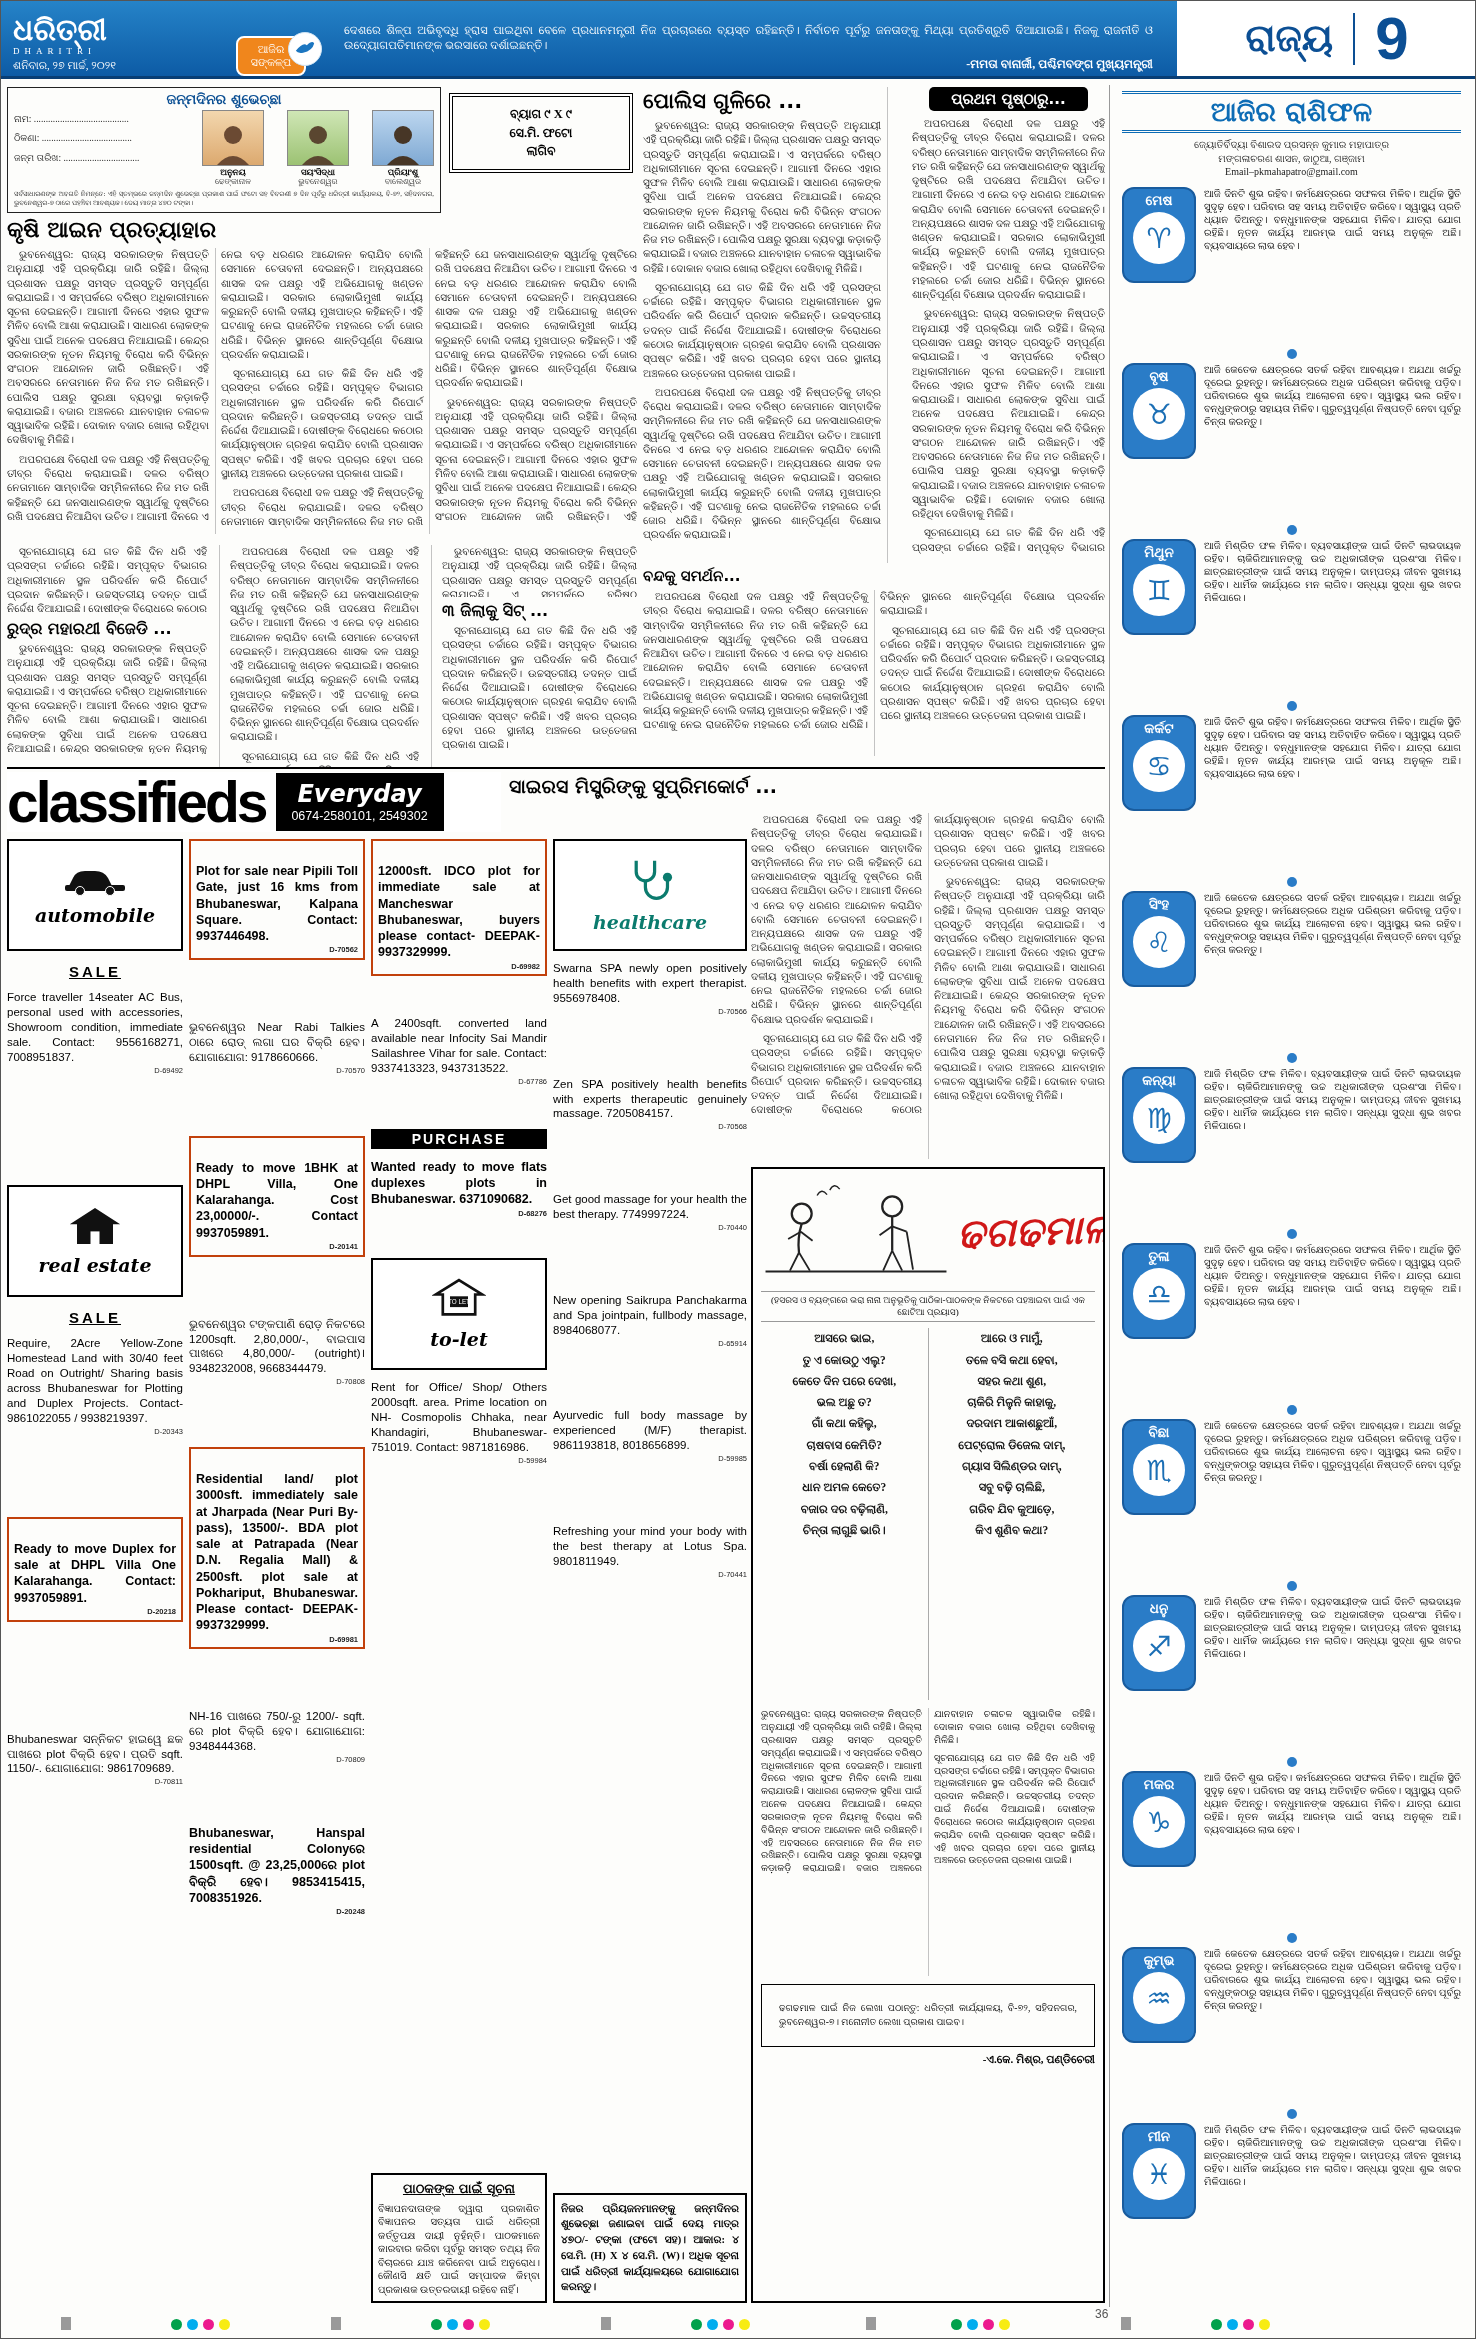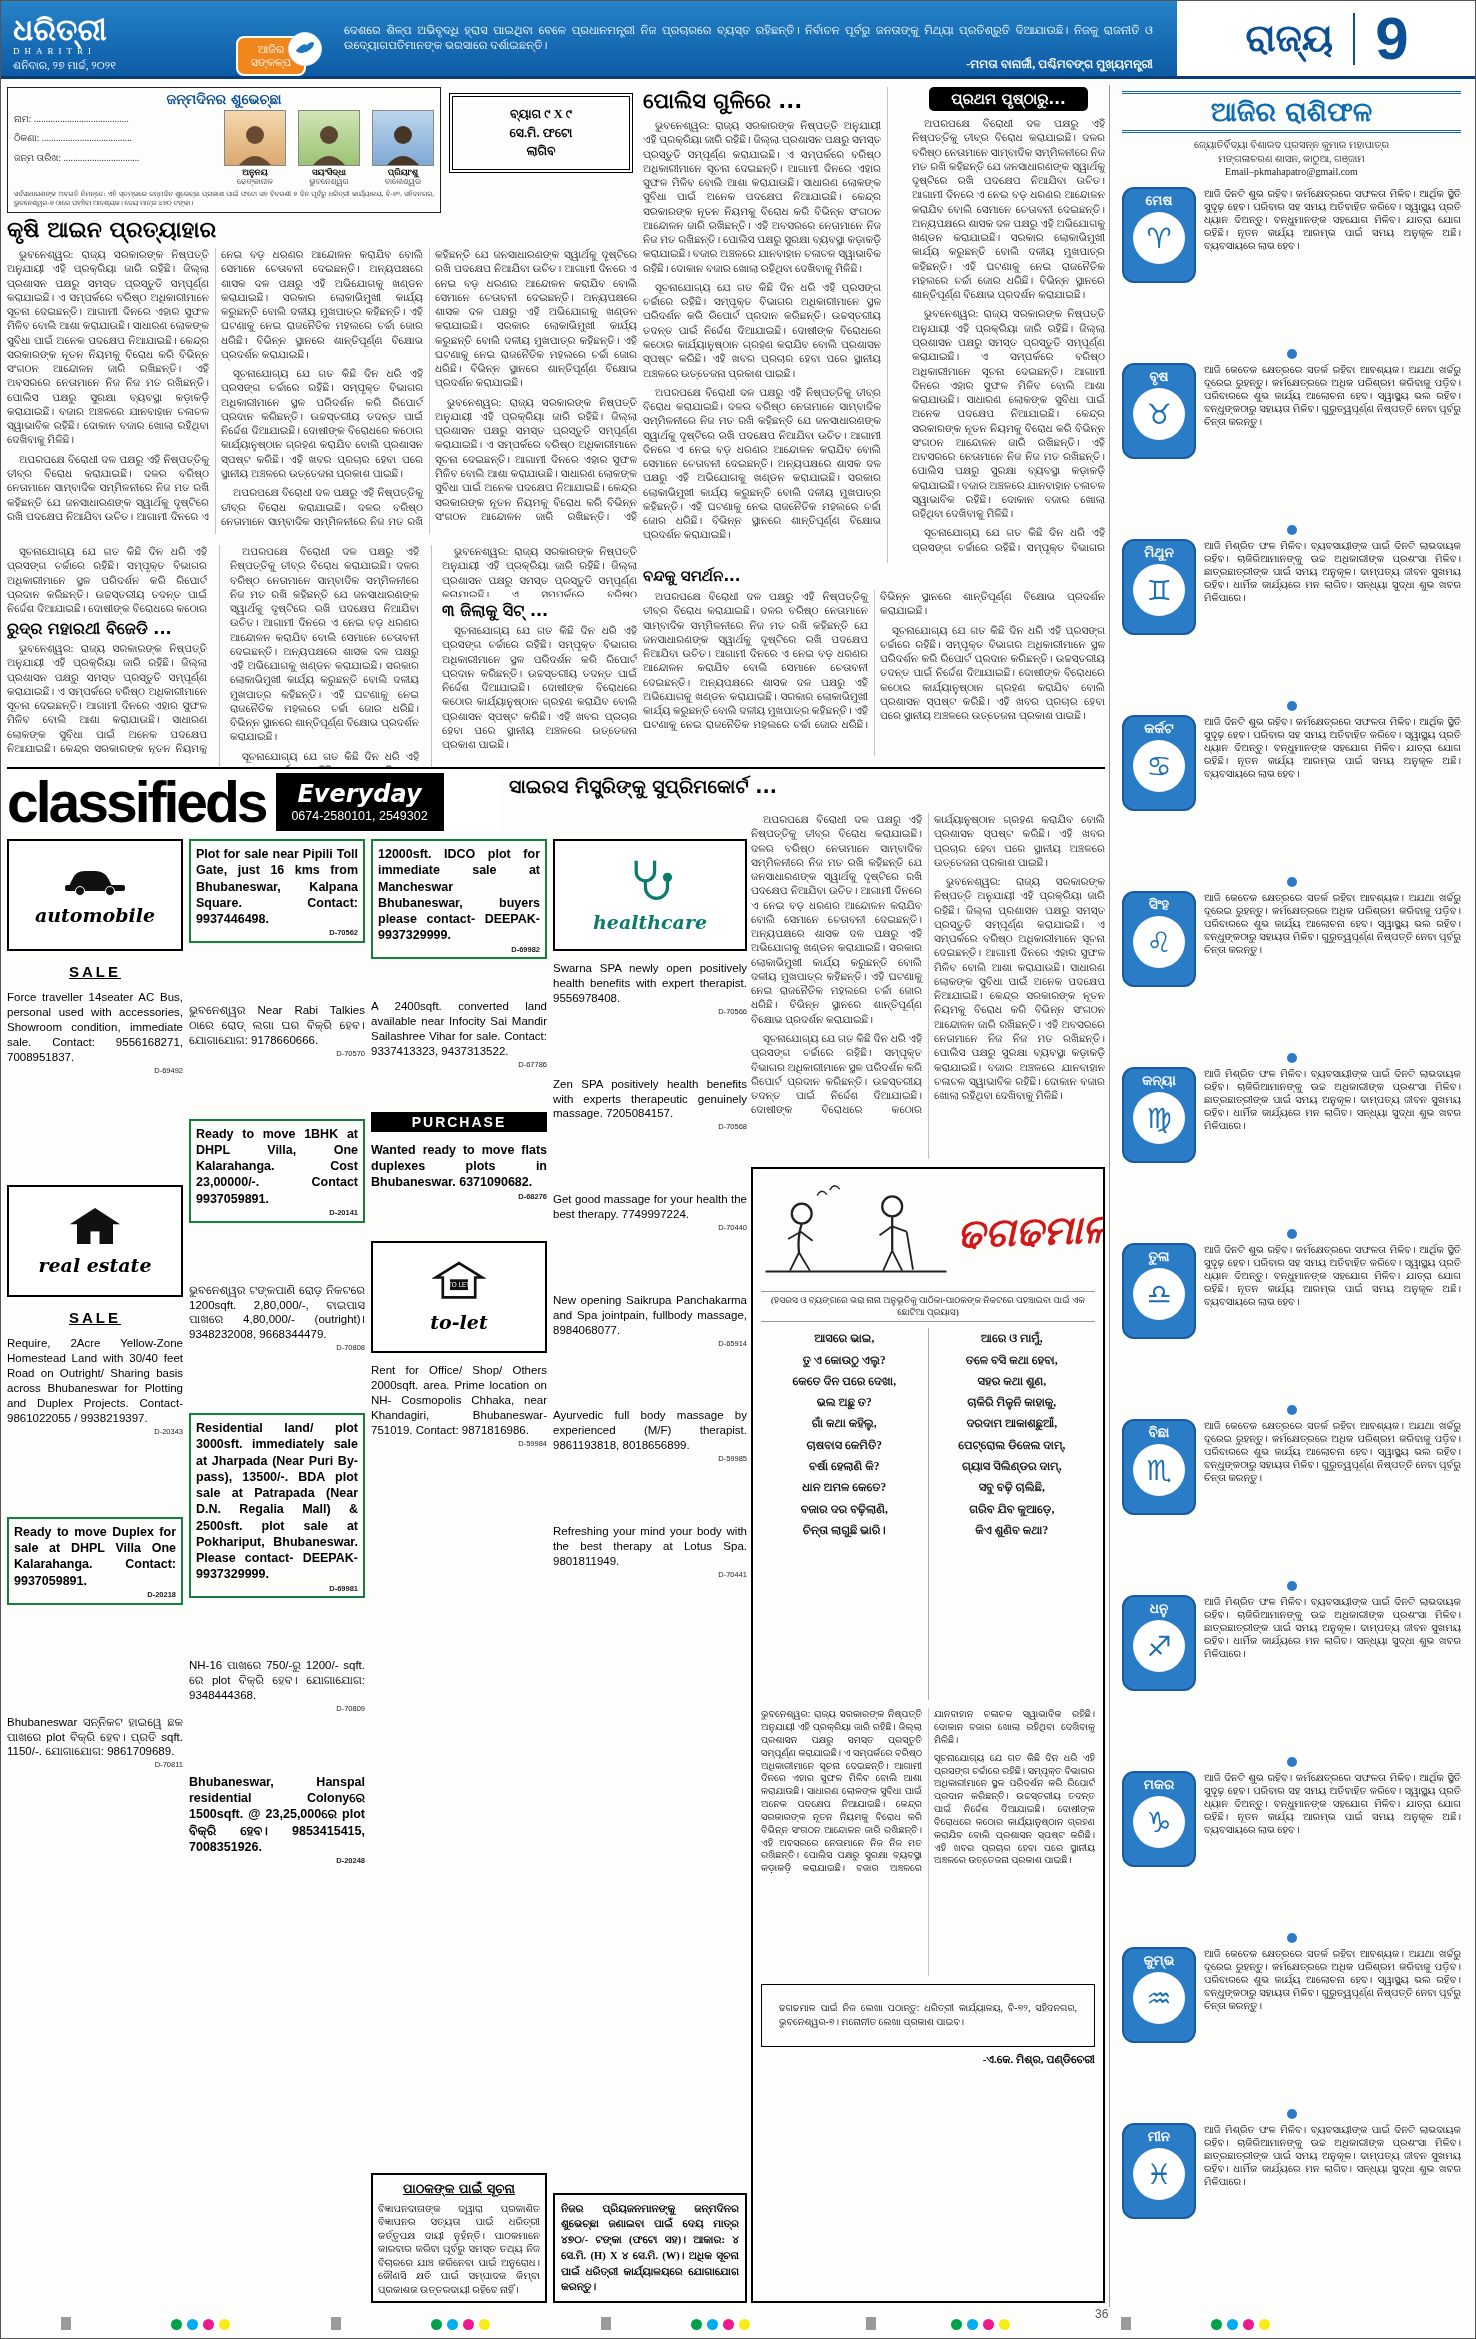--- a/index.html
+++ b/index.html
@@ -29,21 +29,21 @@
   .body-txt p{margin-bottom:5px;text-indent:12px}
   .cols2{column-count:2;column-gap:12px;column-rule:1px solid #c3c3c3}
   .cols3{column-count:3;column-gap:12px;column-rule:1px solid #c3c3c3}
   .fp-bar{background:#000;color:#fff;font-family:"DejaVu Sans",sans-serif;font-weight:bold;font-size:15px;text-align:center;border-radius:5px;padding:3px 8px;margin:0 auto 6px;display:block;width:82%}
 
   
   .bday{border:1px solid #222;padding:3px 6px;overflow:hidden}
   .bday-title{text-align:center;font-family:"DejaVu Sans",sans-serif;font-weight:bold;font-size:14px;color:#0b4f93}
   .bday-row{display:flex;margin-top:2px}
   .bday-form{width:168px;font-size:9.5px;line-height:2.05;color:#222}
-  .kids{display:flex;gap:12px;flex:1;justify-content:flex-end}
+  .kids{display:flex;gap:23px;flex:1;justify-content:flex-end}
   .kid{width:62px;text-align:center}
   .kid-img{height:56px;border:1px solid #888;display:flex;align-items:flex-end;justify-content:center;overflow:hidden}
   .kid-img.k0{background:linear-gradient(#f3d7ae,#dca96f)}
   .kid-img.k1{background:linear-gradient(#cfe6b5,#9cc273)}
   .kid-img.k2{background:linear-gradient(#bcd6ef,#7fa9d3)}
   .kid-name{font-size:8.5px;font-weight:bold;line-height:1.2;margin-top:1px}
   .kid-place{font-size:8px;color:#333}
   .bday-note{font-size:6.8px;line-height:1.25;text-align:justify;margin-top:3px;color:#222}
 
   .adspec{border:1px solid #000;box-shadow:inset 0 0 0 2px #fff,inset 0 0 0 3px #000;display:flex;align-items:center;justify-content:center;text-align:center;font-size:12.5px;font-weight:bold;line-height:1.5}
@@ -51,21 +51,21 @@
   
   .cl-banner{display:flex;align-items:center;background:#fff}
   .cl-title{font-family:"Liberation Sans",sans-serif;font-weight:bold;font-size:57px;letter-spacing:-3px;color:#000;line-height:1}
   .cl-black{margin-left:10px;background:#000;color:#fff;width:168px;height:58px;display:flex;flex-direction:column;align-items:center;justify-content:center}
   .cl-brand{font-family:"DejaVu Sans",sans-serif;font-weight:bold;font-size:24px;font-style:italic;line-height:1.1}
   .cl-phones{font-family:"Liberation Sans",sans-serif;font-size:12.5px;margin-top:2px}
   .cl-col{position:absolute;top:0;height:100%;display:flex;flex-direction:column;overflow:hidden}
   .ad{font-family:"Liberation Sans",sans-serif;font-size:11.5px;line-height:1.3;text-align:justify;margin-bottom:14px;color:#000}
   .ad .ref{display:block;text-align:right;font-size:7.5px;color:#222;margin-top:1px}
   .ad.bold{font-weight:bold;font-size:12.5px}
-  .ad.boxed{border:2px solid #15803d;padding:5px 5px 3px}
+  .ad.boxed{border:2px solid #c2410c;padding:22px 5px 3px}
   .cat-box{border:2px solid #000;height:112px;display:flex;flex-direction:column;align-items:center;justify-content:center;gap:4px;margin-bottom:10px;background:#fff}
   .cat-script{font-family:"DejaVu Serif",serif;font-style:italic;font-weight:bold;font-size:19px}
   .cat-script.teal{color:#0b7b6e}
   .lbl-sale{font-family:"Liberation Sans",sans-serif;font-weight:bold;font-size:15px;text-align:center;letter-spacing:3px;text-decoration:underline;margin:2px 0 10px}
   .lbl-bar{background:#000;color:#fff;font-family:"Liberation Sans",sans-serif;font-weight:bold;font-size:14px;text-align:center;letter-spacing:2px;padding:2px 0;margin:2px 0 10px}
   .notice-box{border:2px solid #000;padding:5px;font-size:10px;line-height:1.35;text-align:justify}
   .notice-title{text-align:center;font-weight:bold;font-family:"DejaVu Sans",sans-serif;font-size:13px;margin-bottom:4px;text-decoration:underline}
   .rate-box{border:2px solid #000;padding:6px;font-size:10.5px;line-height:1.5;text-align:justify;font-weight:bold}
   .mb40{margin-bottom:40px}.mb60{margin-bottom:60px}.mb80{margin-bottom:80px}.mb110{margin-bottom:110px}
   .push{margin-top:auto}

